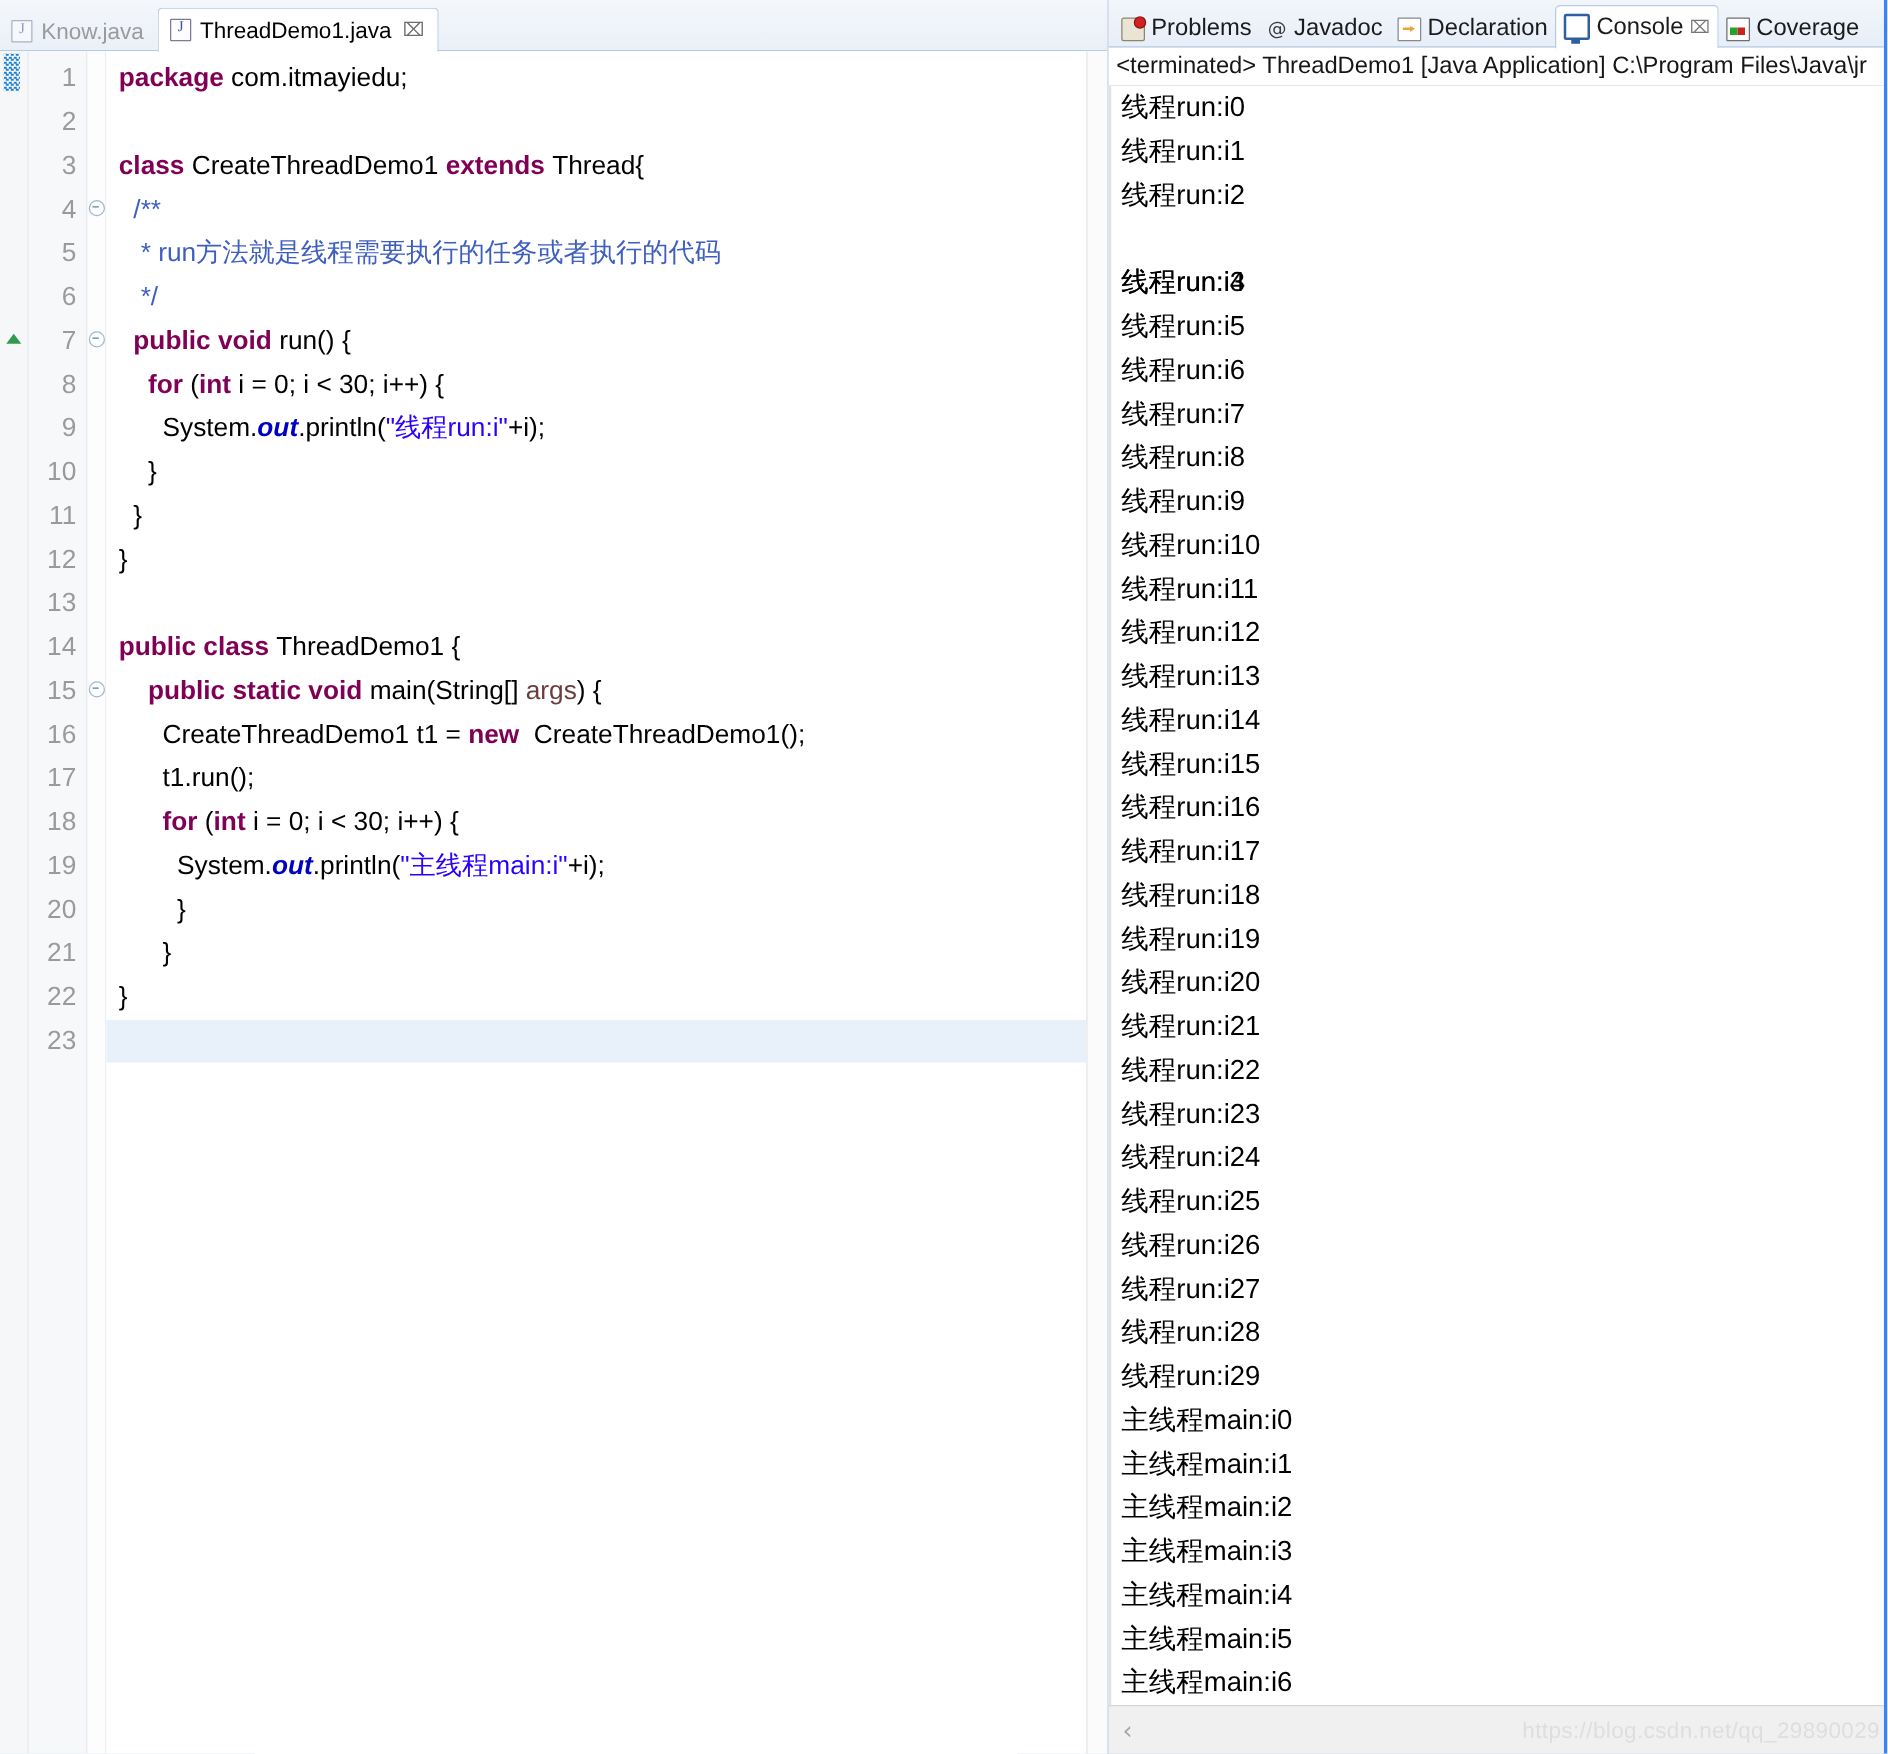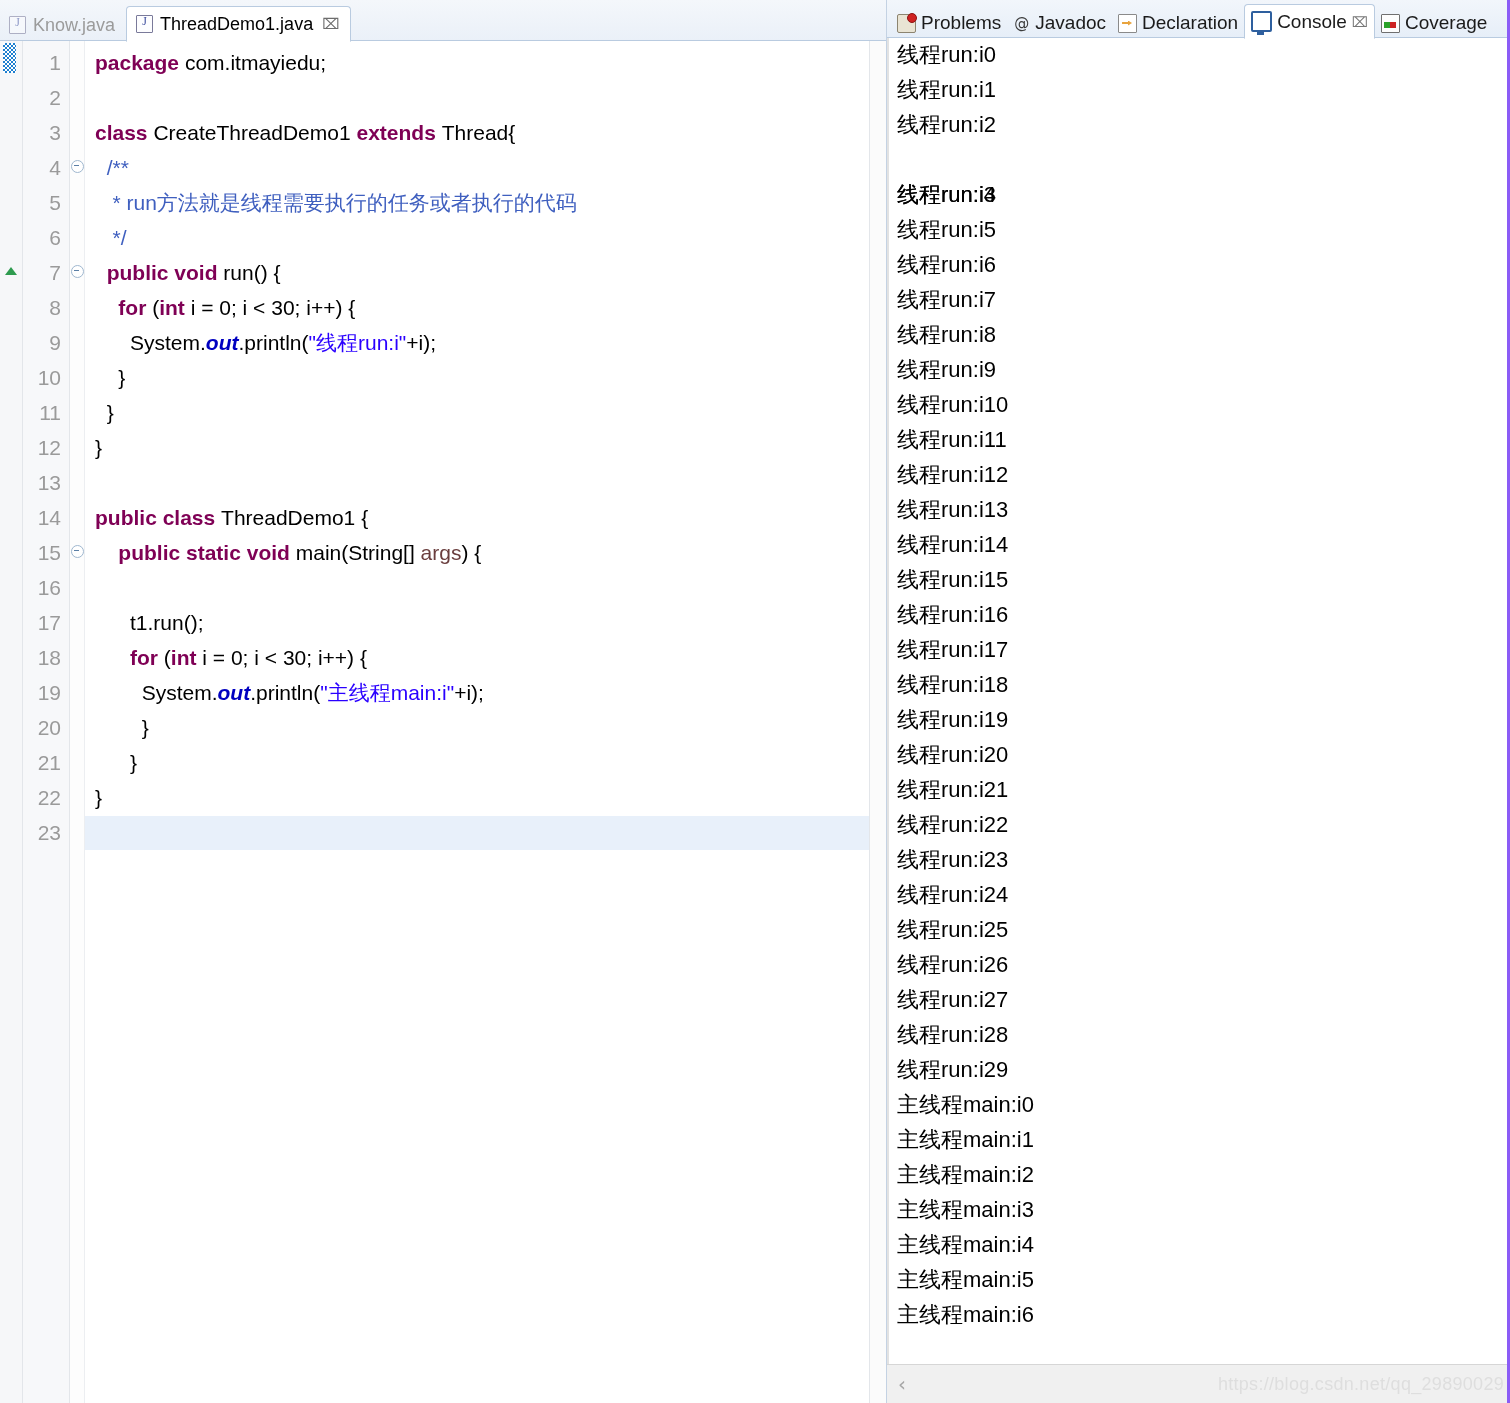--- a/index.html
+++ b/index.html
@@ -11,21 +11,21 @@
     width: 1510px;
     height: 1403px;
     font-family: "Liberation Sans", "DejaVu Sans", sans-serif;
     overflow: hidden;
     position: relative;
   }
   .workbench {
     display: flex;
     width: 1510px;
     height: 1403px;
-    background: #8b5cf6;
+    background: #3b82f6;
   }
 
   
   .editor-part {
     width: 886px;
     height: 1403px;
     display: flex;
     flex-direction: column;
     background: #fbfcfe;
     position: relative;
@@ -439,20 +439,21 @@
           <div class="codeline" style="top: 186px; left: 10px;"><span class="jdoc">   */</span></div>
           <div class="codeline" style="top: 221px; left: 10px;"><span class="kw">  public void </span><span>run() {</span></div>
           <div class="codeline" style="top: 256px; left: 10px;"><span>    </span><span class="kw">for </span><span>(</span><span class="kw">int </span><span>i = 0; i &lt; 30; i++) {</span></div>
           <div class="codeline" style="top: 291px; left: 10px;"><span>      System.</span><span class="fld">out</span><span>.println(</span><span class="str">"线程run:i"</span><span>+i);</span></div>
           <div class="codeline" style="top: 326px; left: 10px;"><span>    }</span></div>
           <div class="codeline" style="top: 361px; left: 10px;"><span>  }</span></div>
           <div class="codeline" style="top: 396px; left: 10px;"><span>}</span></div>
           <div class="codeline" style="top: 431px; left: 10px;">&nbsp;</div>
           <div class="codeline" style="top: 466px; left: 10px;"><span class="kw">public class </span><span>ThreadDemo1 {</span></div>
           <div class="codeline" style="top: 501px; left: 10px;"><span class="kw">    public static void </span><span>main(String[] </span><span class="par">args</span><span>) {</span></div>
+          <div class="codeline" style="top: 536px; left: 10px;"><span>      CreateThreadDemo1 t1 = </span><span class="kw">new </span><span> CreateThreadDemo1();</span></div>
           <div class="codeline" style="top: 571px; left: 10px;"><span>      t1.run();</span></div>
           <div class="codeline" style="top: 606px; left: 10px;"><span>      </span><span class="kw">for </span><span>(</span><span class="kw">int </span><span>i = 0; i &lt; 30; i++) {</span></div>
           <div class="codeline" style="top: 641px; left: 10px;"><span>        System.</span><span class="fld">out</span><span>.println(</span><span class="str">"主线程main:i"</span><span>+i);</span></div>
           <div class="codeline" style="top: 676px; left: 10px;"><span>        }</span></div>
           <div class="codeline" style="top: 711px; left: 10px;"><span>      }</span></div>
           <div class="codeline" style="top: 746px; left: 10px;"><span>}</span></div>
           <div class="codeline" style="top: 781px; left: 10px;">&nbsp;</div>
         </div>
       <div class="overview-ruler"></div>
     </div>
@@ -477,20 +478,21 @@
           <span class="ico ico-console"></span>
           <span>Console</span>
           <span class="vtab-close">⌧</span>
         </div>
         <div class="vtab">
           <span class="ico ico-coverage"></span>
           <span>Coverage</span>
         </div>
       </div>
 
+    <div class="launch-line">&lt;terminated&gt; ThreadDemo1 [Java Application] C:\Program Files\Java\jr</div>
 
     <div class="console-scroll" id="console-scroll">
         <div class="cline" style="top: 6px;">线程run:i0</div>
         <div class="cline" style="top: 41px;">线程run:i1</div>
         <div class="cline" style="top: 76px;">线程run:i2</div>
         <div class="cline" style="top: 111px; margin-top: 35px;">线程run:i3</div>
         <div class="cline" style="top: 146px;">线程run:i4</div>
         <div class="cline" style="top: 181px;">线程run:i5</div>
         <div class="cline" style="top: 216px;">线程run:i6</div>
         <div class="cline" style="top: 251px;">线程run:i7</div>

